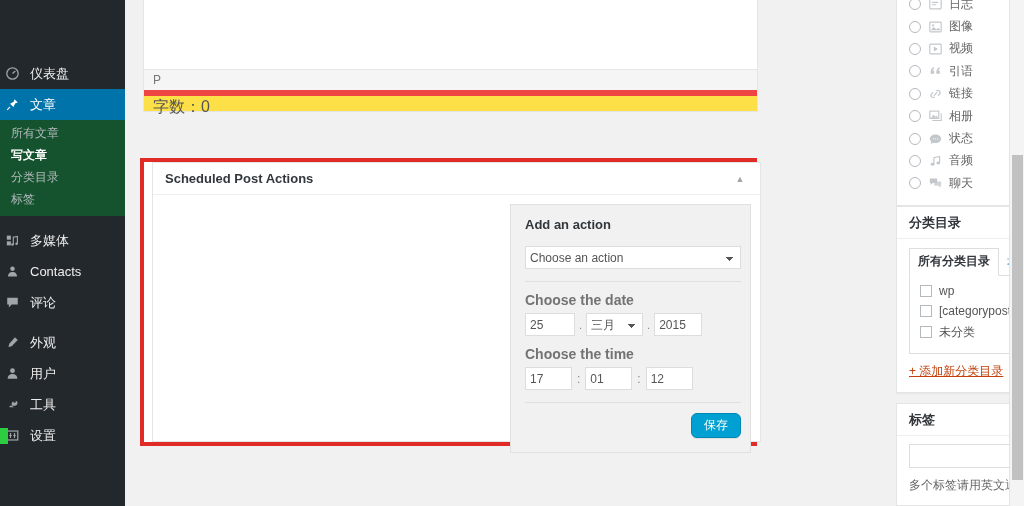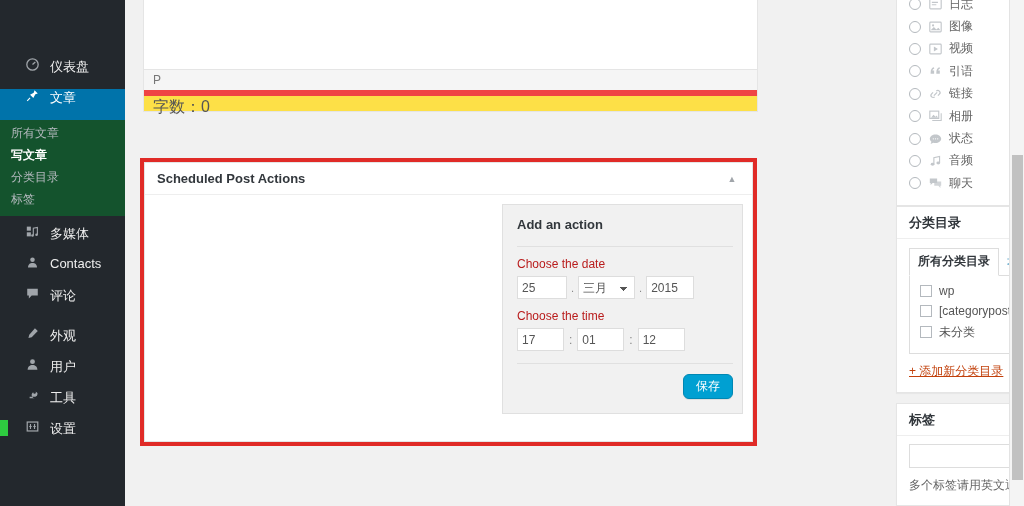--- a/index.html
+++ b/index.html
@@ -16,22 +16,22 @@
   
   #adminmenu {
     position: absolute; left: 0; top: 0;
     width: 125px; height: 506px;
     background: #23282d;
     color: #eee;
     overflow: hidden;
   }
   .menu-spacer { height: 58px; }
   .menu-top {
-    display: flex; align-items: flex-start;
-    height: 31px; padding-left: 22px;
+    display: flex; align-items: center;
+    height: 31px; padding-left: 2px;
     color: #eee; font-size: 13px;
     position: relative;
   }
   .menu-top .mi {
     width: 20px; margin-right: 8px;
     display: inline-flex; align-items: center; justify-content: center;
     color: #a0a5aa; font-size: 13px; line-height: 1;
   }
   .menu-top.current {
     background: #0073aa; color: #fff; font-weight: 400;
@@ -87,20 +87,21 @@
     position: absolute; left: 15px; top: 158px;
     width: 617px; height: 288px;
     border: 4px solid #e02b27;
     background: #fff;
   }
   .metabox {
     width: 100%; height: 100%;
     background: #fff;
     border: 1px solid #e5e5e5;
     position: relative;
+    margin-left: 8px;
   }
   .metabox-head {
     height: 32px; line-height: 32px;
     border-bottom: 1px solid #eee;
     padding: 0 12px;
     font-size: 13px; font-weight: bold; color: #32373c;
     position: relative;
   }
   .metabox-toggle {
     position: absolute; right: 8px; top: 0;
@@ -137,21 +138,21 @@
     background-image:
       linear-gradient(45deg, transparent 50%, #555 50%),
       linear-gradient(135deg, #555 50%, transparent 50%);
     background-position: calc(100% - 10px) 10px, calc(100% - 6px) 10px;
     background-size: 4px 4px, 4px 4px;
     background-repeat: no-repeat;
     padding-right: 18px;
   }
   .action-select { width: 100%; height: 24px; }
 
-  .field-label { font-size: 12px; color: #b91c1c; margin-bottom: 5px; font-weight: 400; }
+  .field-label { font-size: 14px; color: #737373; margin-bottom: 5px; font-weight: 700; }
   .row { display: flex; align-items: center; margin-bottom: 10px; }
   .sep-dot { padding: 0 4px; color: #888; font-size: 11px; }
   .sep-colon { padding: 0 5px; color: #888; font-size: 12px; }
   .in-day { width: 50px; }
   .in-month { width: 57px; }
   .in-year { width: 48px; }
   .in-time { width: 47px; }
 
   .save-row { display: flex; justify-content: flex-end; }
   .btn-save {
@@ -400,20 +401,23 @@
       <div class="metabox">
         <div class="metabox-head">
           <span>Scheduled Post Actions</span>
           <span class="metabox-toggle">▲</span>
         </div>
         <div class="metabox-body">
 
           <div class="action-panel">
             <div class="ap-title">Add an action</div>
 
+            <select class="wp-select action-select">
+              <option>Choose an action</option>
+            </select>
 
             <div class="ap-sep"></div>
 
             <div class="field-label">Choose the date</div>
             <div class="row">
               <input class="wp-input in-day" value="25" style="">
               <span class="sep-dot">.</span>
               <select class="wp-select in-month">
                 <option>三月</option>
               </select>

